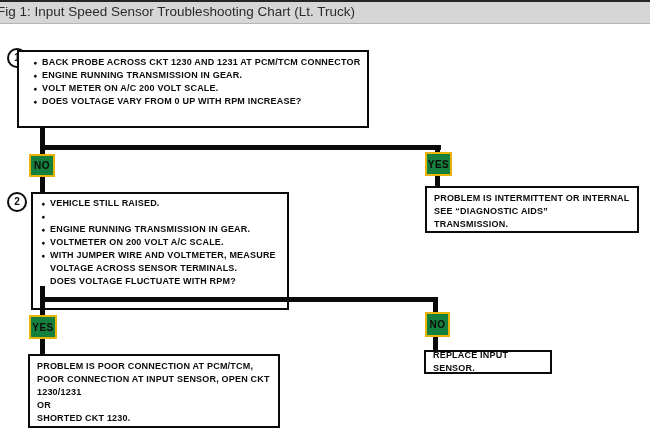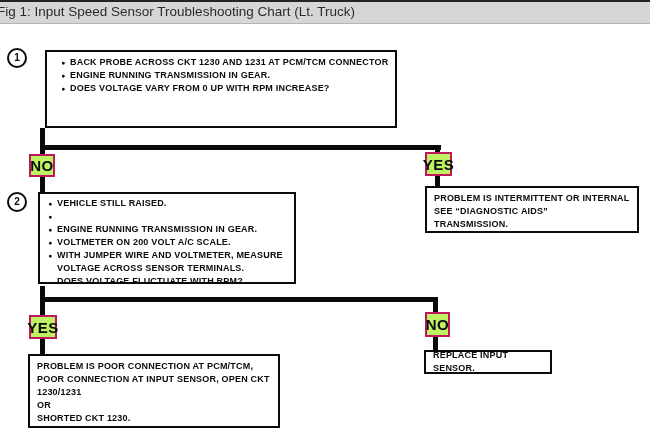--- a/index.html
+++ b/index.html
@@ -26,49 +26,53 @@
   .dot { width:13px; text-align:center; font-size:6.5px; line-height:13px;
          flex:0 0 13px; color:#0a0a0a; }
   .cont { padding-left:13px; }
   .circle {
     position:absolute; width:20px; height:20px; border:2px solid #0a0a0a;
     border-radius:50%; box-sizing:border-box; background:#fff;
     font-weight:bold; font-size:10px; line-height:16px; text-align:center;
     color:#0a0a0a;
   }
   .dec {
-    position:absolute; border:2px solid #be185d; background:#bef264;
-    box-sizing:border-box; font-weight:bold; font-size:15px; color:#0a0a0a;
+    position:absolute; border:2px solid #eab308; background:#15803d;
+    box-sizing:border-box; font-weight:bold; font-size:10px; color:#0a0a0a;
     display:flex; align-items:center; justify-content:center;
     letter-spacing:0.5px;
   }
   .line { position:absolute; background:#0a0a0a; }
   .pad1 { padding:4px 6px 0 5px; }
   .pad2 { padding:3px 6px 0 4px; }
   .padr { padding:4px 6px 0 7px; }
 </style>
 </head>
 <body>
 
 <div class="stage">
 
   <div class="titlebar">
     <div class="t">Fig 1: Input Speed Sensor Troubleshooting Chart (Lt. Truck)</div>
   </div>
 
   <div class="circle" style="left:7px; top:48px;">1</div>
 
-  <div class="fbox pad1" style="left:45px; top:50px; width:352px; height:78px;padding-left:10px;">
+  <div class="fbox pad1" style="left:17px; top:50px; width:352px; height:78px;padding-left:10px;">
     <div class="row btxt">
       <span class="dot">●</span>
       <span>BACK PROBE ACROSS CKT 1230 AND 1231 AT PCM/TCM CONNECTOR</span>
     </div>
     <div class="row btxt">
       <span class="dot">●</span>
       <span>ENGINE RUNNING TRANSMISSION IN GEAR.</span>
+    </div>
+    <div class="row btxt">
+      <span class="dot">●</span>
+      <span>VOLT METER ON A/C 200 VOLT SCALE.</span>
     </div>
     <div class="row btxt">
       <span class="dot">●</span>
       <span>DOES VOLTAGE VARY FROM 0 UP WITH RPM INCREASE?</span>
     </div>
   </div>
 
   <div class="line" style="left:40px; top:128px; width:5px; height:26px;"></div>
   <div class="line" style="left:40px; top:145px; width:401px; height:5px;"></div>
   <div class="line" style="left:435px; top:148px; width:5px; height:6px;"></div>
@@ -80,21 +84,21 @@
   <div class="line" style="left:435px; top:176px; width:5px; height:18px;"></div>
 
   <div class="fbox padr" style="left:425px; top:186px; width:214px; height:47px;">
     <div class="btxt">PROBLEM IS INTERMITTENT OR INTERNAL</div>
     <div class="btxt">SEE “DIAGNOSTIC AIDS”</div>
     <div class="btxt">TRANSMISSION.</div>
   </div>
 
   <div class="circle" style="left:7px; top:192px;">2</div>
 
-  <div class="fbox pad2" style="left:38px; top:192px; width:258px; height:92px;">
+  <div class="fbox pad2" style="left:31px; top:192px; width:258px; height:118px;">
     <div class="row btxt">
       <span class="dot">●</span>
       <span>VEHICLE STILL RAISED.</span>
     </div>
     <div class="row btxt">
       <span class="dot">●</span>
     </div>
     <div class="row btxt">
       <span class="dot">●</span>
       <span>ENGINE RUNNING TRANSMISSION IN GEAR.</span>

